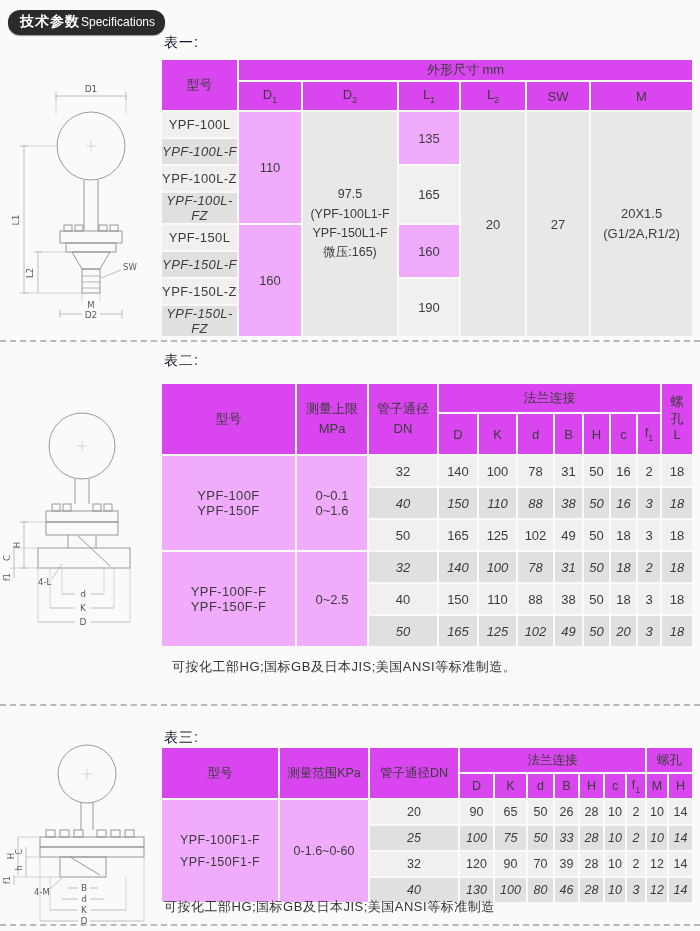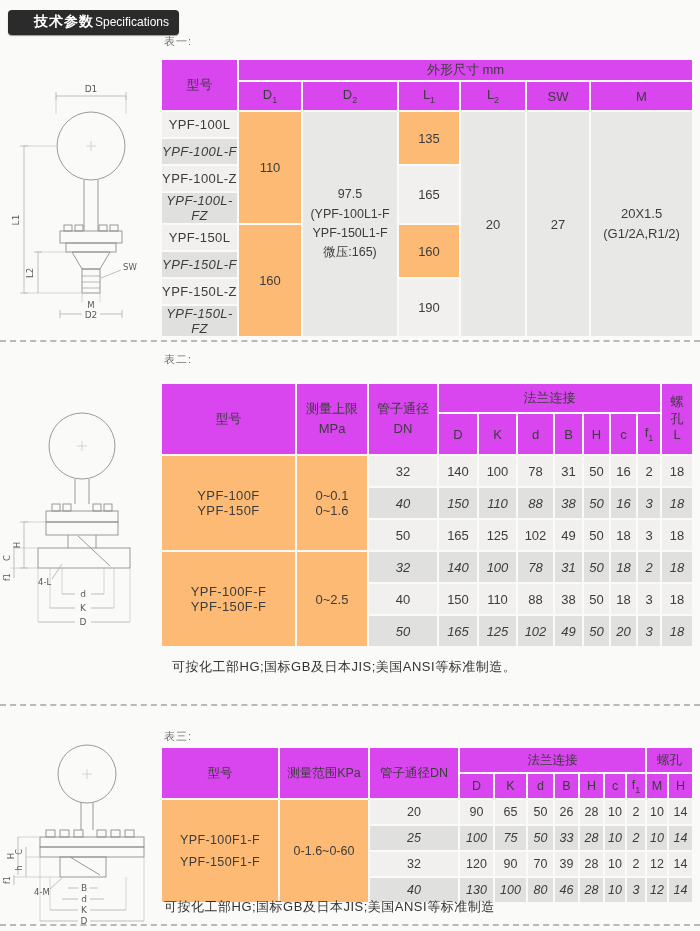--- a/index.html
+++ b/index.html
@@ -3,31 +3,31 @@
 <meta charset="utf-8">
 <style>
   html,body{margin:0;padding:0;}
   body{
     width:700px;height:931px;position:relative;background:#fafaf8;
     font-family:"Liberation Sans","DejaVu Sans",sans-serif;color:#3a3a3a;
     overflow:hidden;
   }
   .abs{position:absolute;}
   .badge{
-    background:#2b2b2b;color:#fff;border-radius:4px;padding:3px 10px 4px 26px;
+    background:#2b2b2b;color:#fff;border-radius:12px;padding:3px 10px 4px 12px;
     display:inline-flex;align-items:baseline;gap:1px;box-shadow:0 1px 1px rgba(0,0,0,.4);
   }
   .badge .cn{font-weight:bold;font-size:14px;letter-spacing:1px;}
   .badge .en{font-size:12px;}
-  .tbl-label{font-size:11px;color:#737373;letter-spacing:1px;}
+  .tbl-label{font-size:14px;color:#0f172a;letter-spacing:1px;}
   table{border-collapse:separate;border-spacing:2px;table-layout:fixed;}
   td{text-align:center;vertical-align:middle;font-size:13px;color:#3c3c3c;
      padding:0;overflow:hidden;}
   .hd{background:#d946ef;}
-  .g {background:#fdba74;}
+  .g {background:#f0abfc;}
   .g2{background:#e8e8e6;}
   .lt{background:#f1f0ee;}
   .dk{background:#e0e0de;font-style:italic;}
   sub{font-size:9px;}
   .stack{display:flex;flex-direction:column;justify-content:center;line-height:1.55;}
   .spread{display:flex;flex-direction:column;justify-content:space-around;height:100%;}
   .model{letter-spacing:.4px;}
   .note{font-size:13px;color:#333;letter-spacing:.5px;}
   .dash{border-top:2px dashed #b9b9b6;width:700px;height:0;}
   svg text{fill:#5a5a5a;font-family:"DejaVu Sans",sans-serif;}

